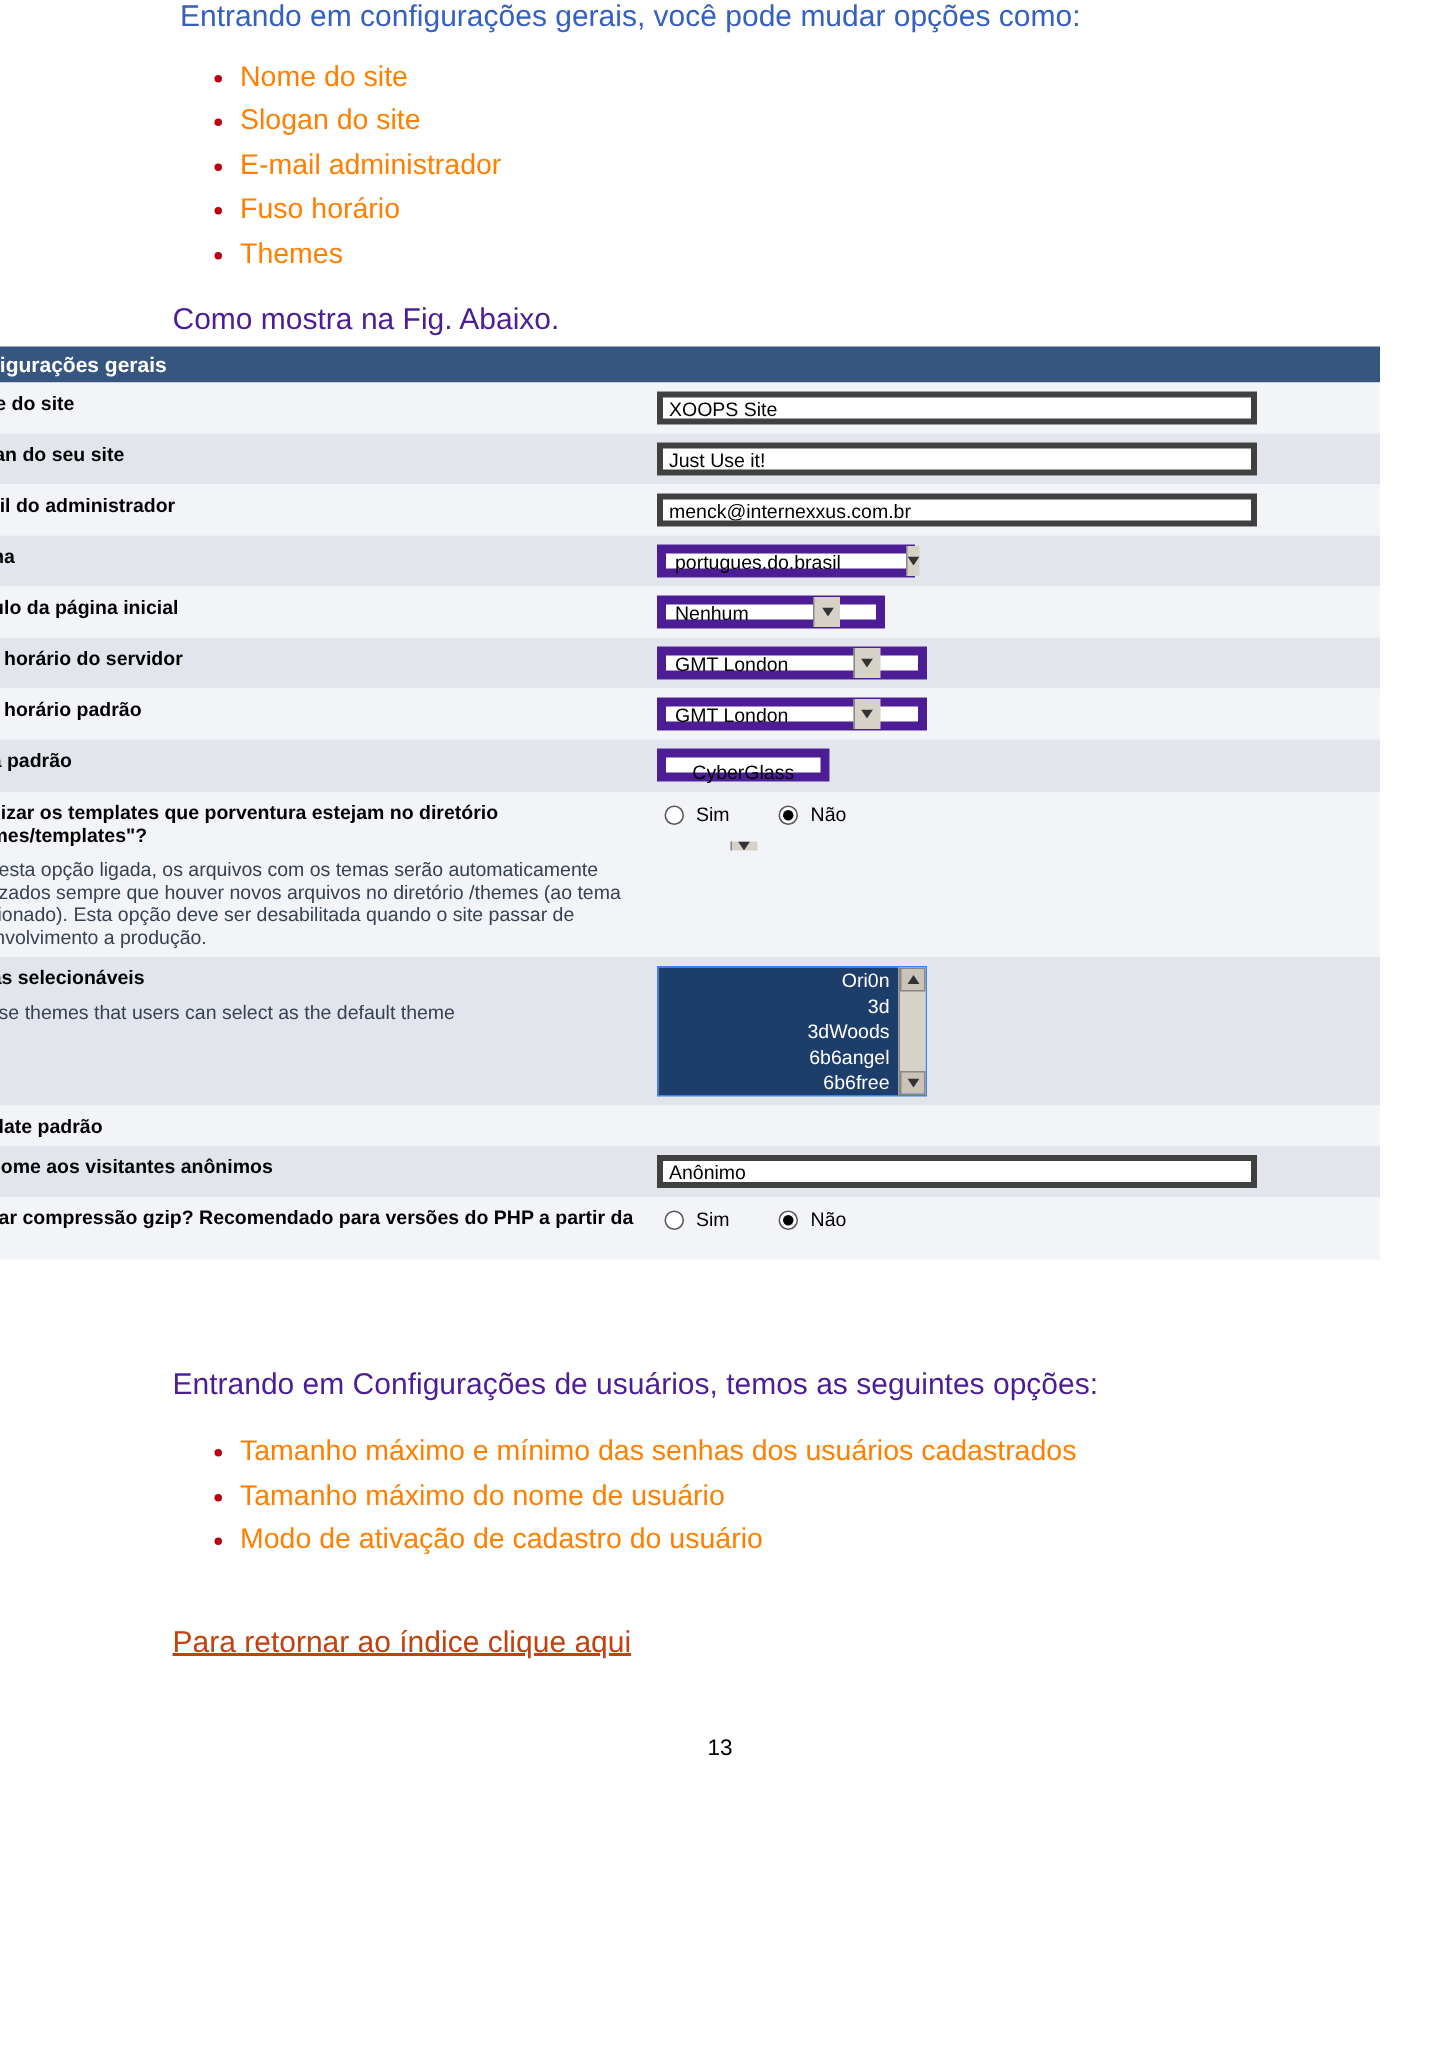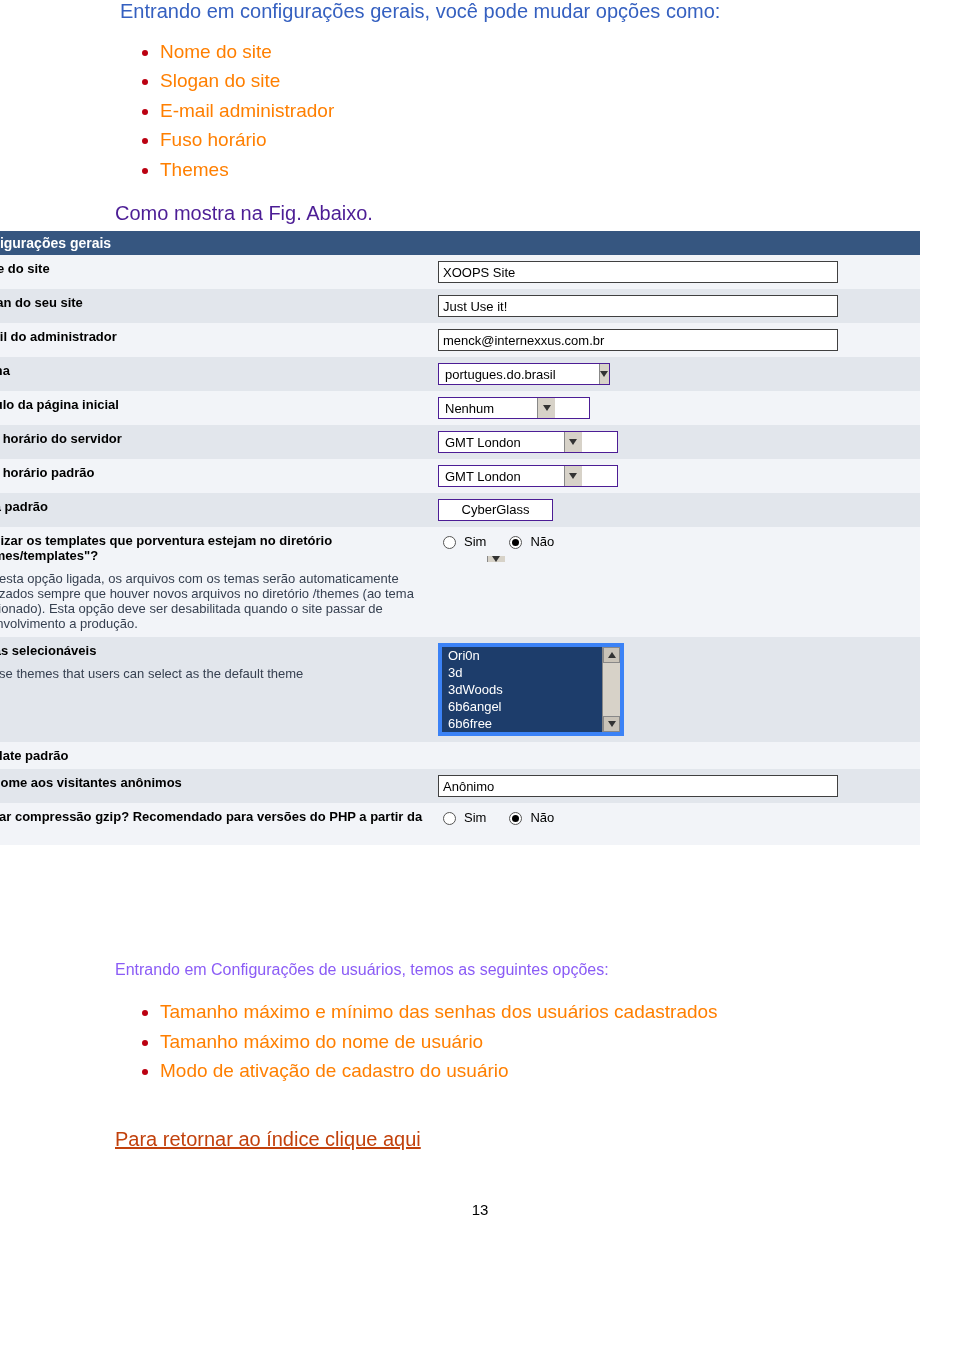--- a/index.html
+++ b/index.html
@@ -70,55 +70,56 @@
     color: #374151;
     margin-top: 8px;
     display: block;
   }
   .form-row .field {
     flex: 1;
   }
   .text-input {
     width: 400px;
     height: 22px;
-    border: 1px solid #404040;
+    border: 4px solid #404040;
     background: #fff;
     font-size: 13px;
     padding: 2px 4px;
   }
   .select-box {
     display: inline-flex;
     align-items: center;
-    border: 1px solid #4c1d95;
+    border: 6px solid #4c1d95;
     background: #fff;
     height: 22px;
     gap: 37px;
   }
   .select-box .sel-text {
     padding: 2px 6px;
     font-size: 13px;
   }
   .select-box .chev {
     width: 18px;
     height: 20px;
     background: #d7d2c8;
     border-left: 1px solid #888;
     display: flex;
     align-items: center;
     justify-content: center;
   }
   .select-box .chev svg { display:block; }
-  .radio-group { display: flex; gap: 18px; align-items: flex-start; }
+  .radio-group { display: flex; gap: 28px; align-items: flex-start; }
   .radio-group .opt { display: flex; align-items: center; gap: 5px; color:#000; }
   .radio { appearance: none; width:13px; height:13px; border:1px solid #555; background:#fff; border-radius:50%; position:relative; }
   .radio:checked::after { content:""; position:absolute; inset:2px; background:#000; border-radius:50%; }
   
   .multi-box {
     display: inline-flex;
-    border: 4px solid #3b82f6;
+    border: 1px solid #3b82f6;
+    text-align: right;
   }
   .multi-list {
     background: #1d3d6b;
     color: #fff;
     font-size: 13px;
     width: 160px;
   }
   .multi-list div { padding: 1px 6px; }
   .multi-bar {
     width: 18px;
@@ -128,21 +129,21 @@
     justify-content: space-between;
     border-left: 1px solid #888;
   }
   .multi-bar .arrow {
     height: 16px;
     background: #c9c3b8;
     border: 1px solid #888;
     display:flex;align-items:center;justify-content:center;
   }
   
-  .section-heading { color:#8b5cf6; font-size:16px; padding-left:75px; margin-top:116px; margin-bottom:18px; }
+  .section-heading { color:#4c1d95; font-size:20px; padding-left:75px; margin-top:72px; margin-bottom:18px; }
   .link { color:#c2410c; text-decoration: underline; font-size:20px; padding-left:75px; display:inline-block; margin-top:24px; }
   .page-num { text-align:center; font-size:15px; margin-top:50px; padding-bottom:20px;}
 </style>
 </head>
 <body>
 
 <div class="page">
 
   <div class="intro-heading">Entrando em configurações gerais, você pode mudar opções como:</div>
 

